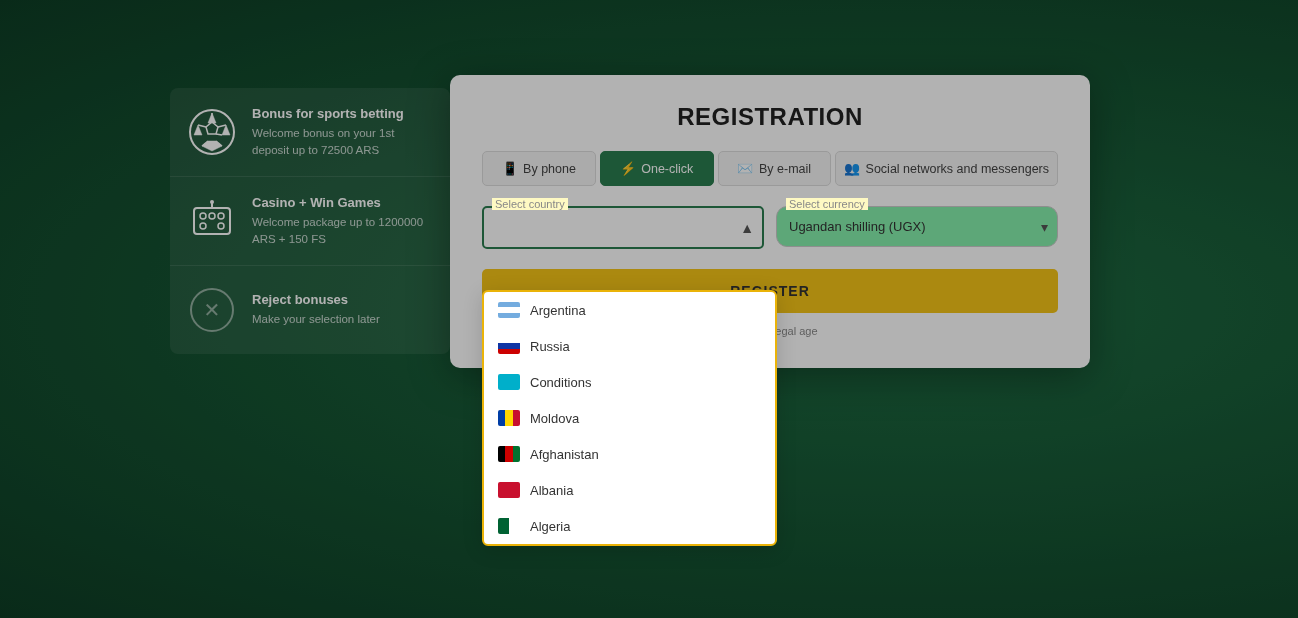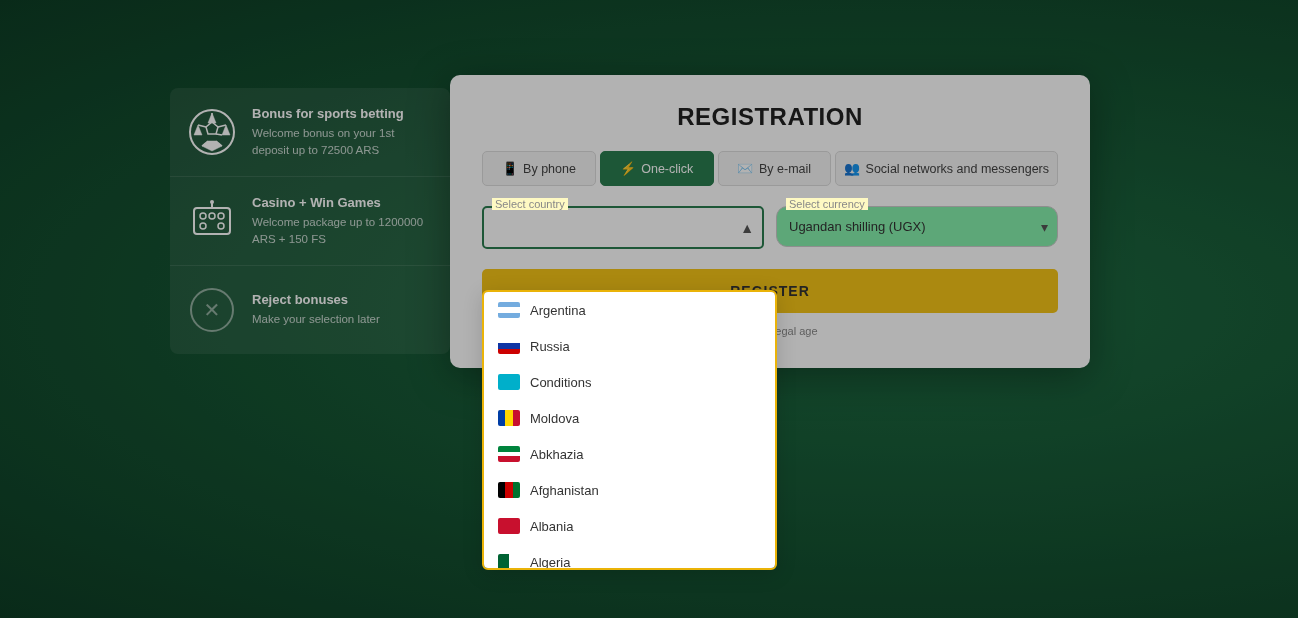--- a/index.html
+++ b/index.html
@@ -393,24 +393,20 @@
         </div>
         <div class="dropdown-item">
           <span class="flag flag-kz"></span>
           <span>Conditions</span>
         </div>
         <div class="dropdown-item">
           <span class="flag flag-md"></span>
           <span>Moldova</span>
         </div>
         <div class="dropdown-item">
-          <span class="flag flag-ab"></span>
-          <span>Abkhazia</span>
-        </div>
-        <div class="dropdown-item">
           <span class="flag flag-af"></span>
           <span>Afghanistan</span>
         </div>
         <div class="dropdown-item">
           <span class="flag flag-al"></span>
           <span>Albania</span>
         </div>
         <div class="dropdown-item">
           <span class="flag flag-dz"></span>
           <span>Algeria</span>

